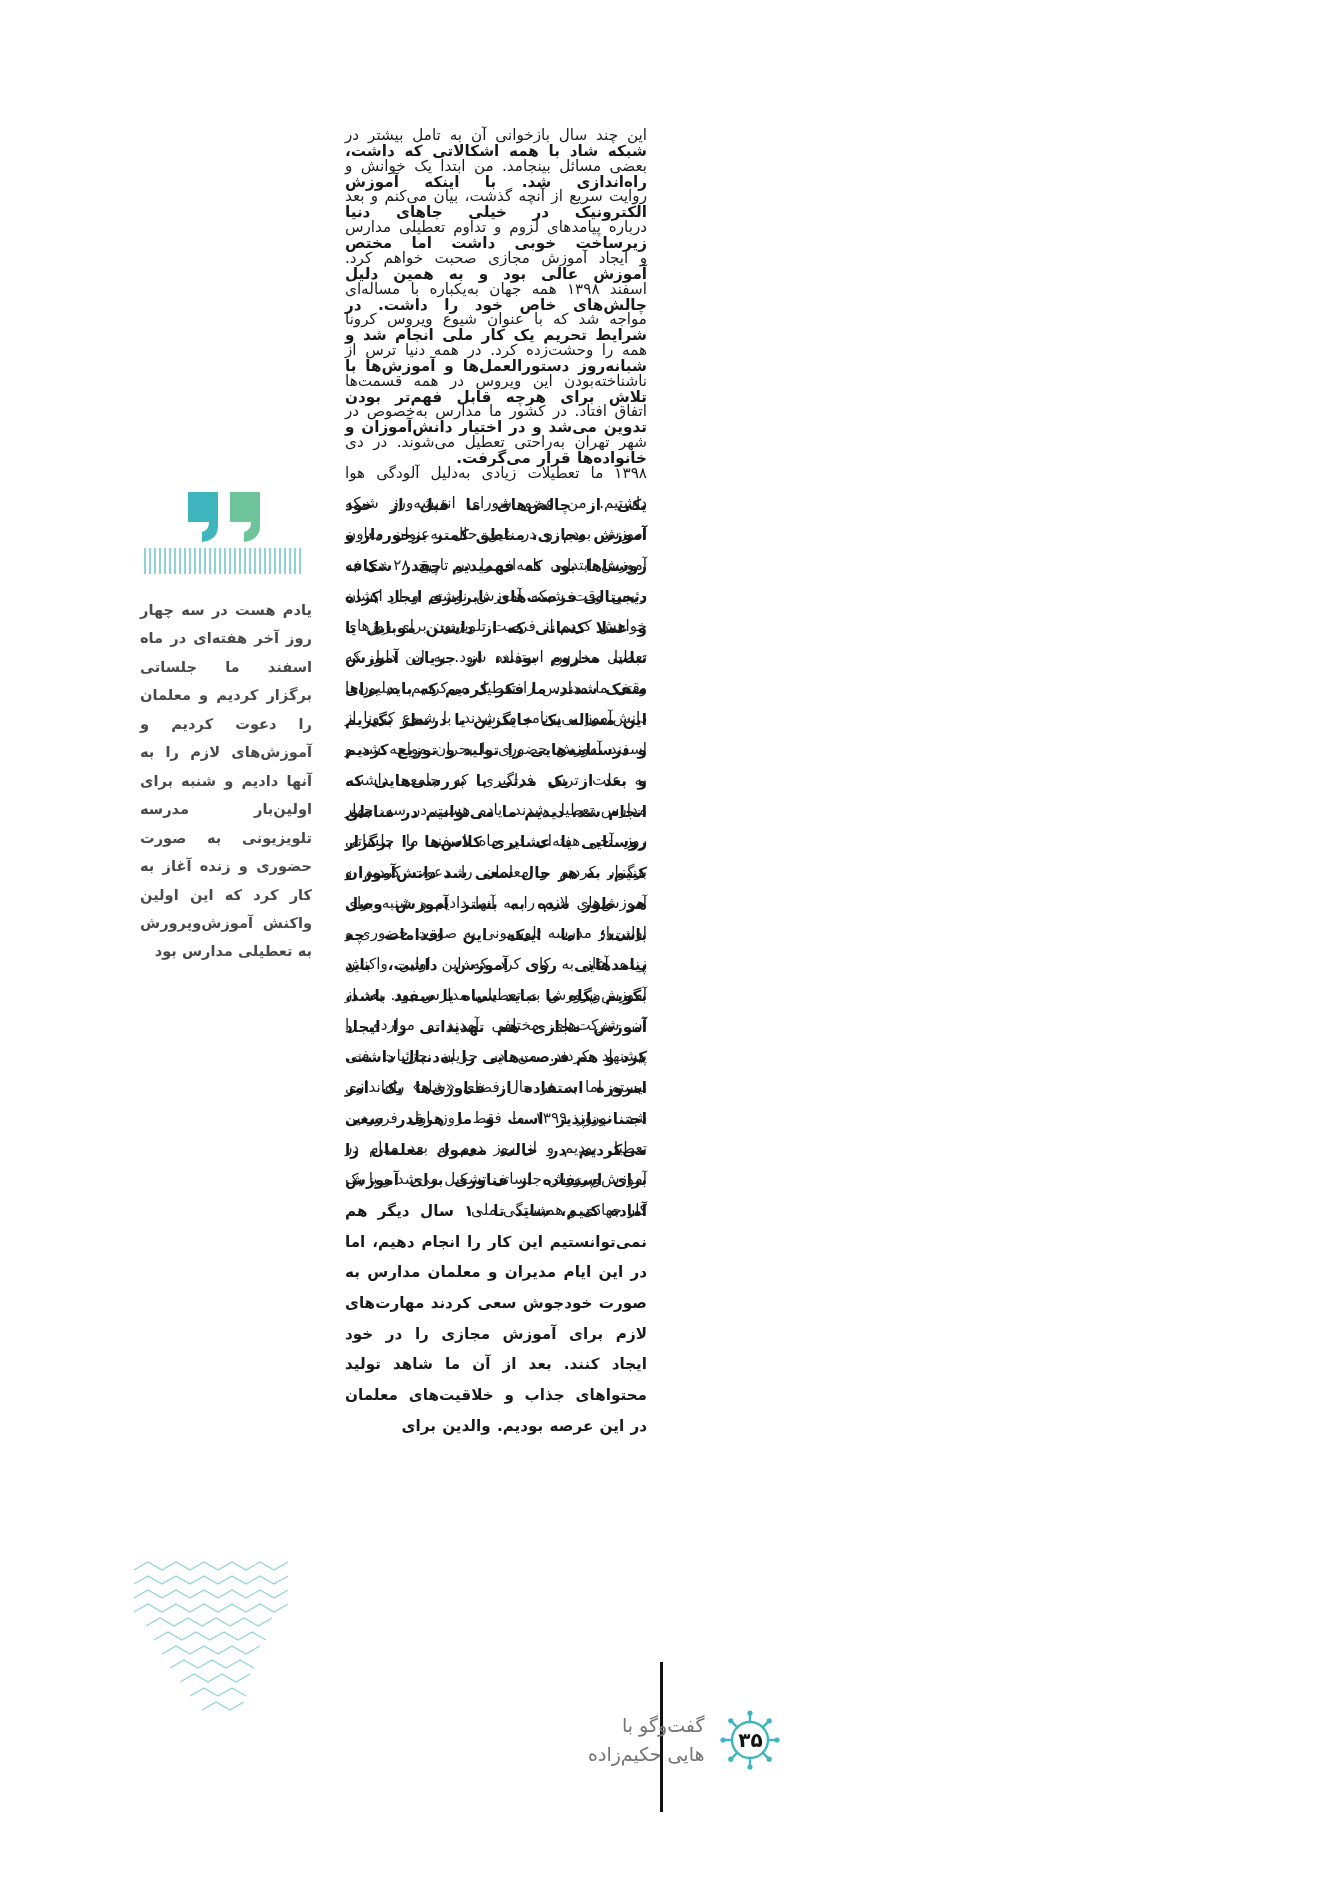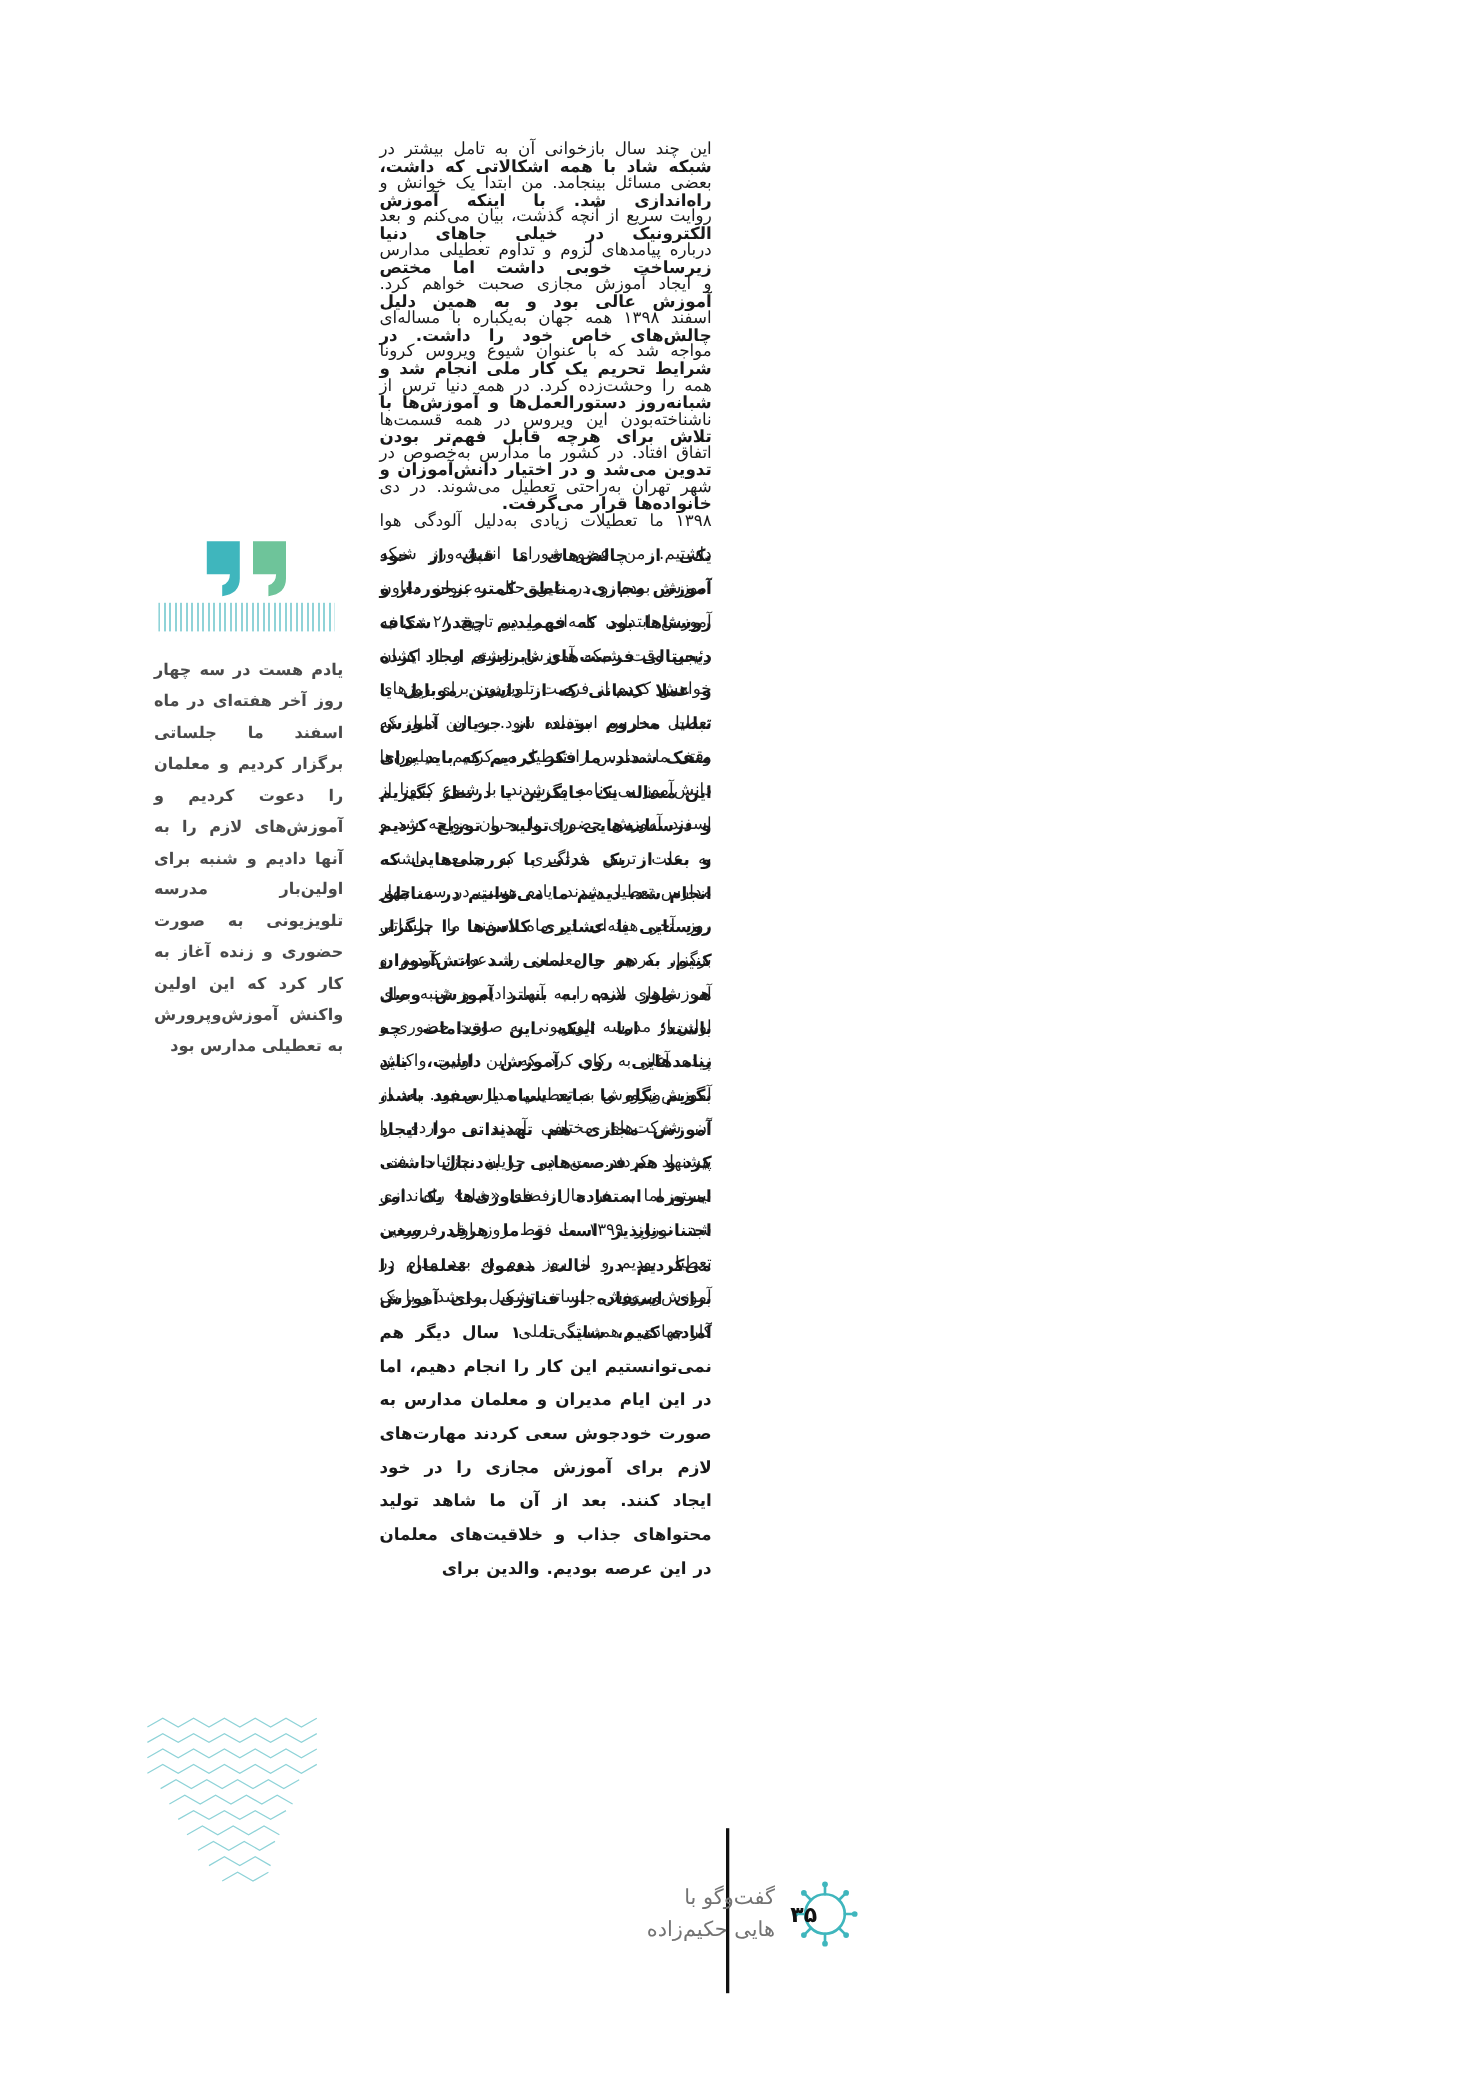--- a/index.html
+++ b/index.html
@@ -124,21 +124,21 @@
     color: #737373;
     font-weight: 400;
     white-space: nowrap;
   }
   .page-num-badge {
     position: relative;
     width: 64px;
     height: 64px;
     display: flex;
     align-items: center;
-    justify-content: flex-end;
+    justify-content: center;
   }
   .page-num-badge .num {
     position: relative;
     z-index: 2;
     font-size: 20px;
     font-weight: 700;
     color: #111;
   }
   .virus {
     position: absolute;

